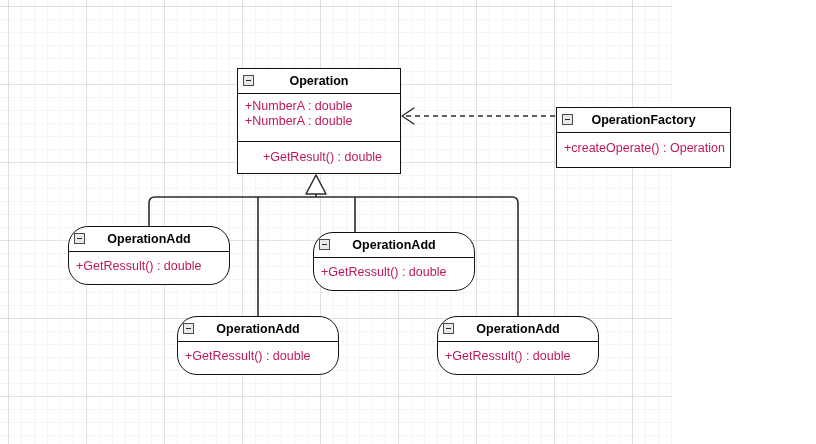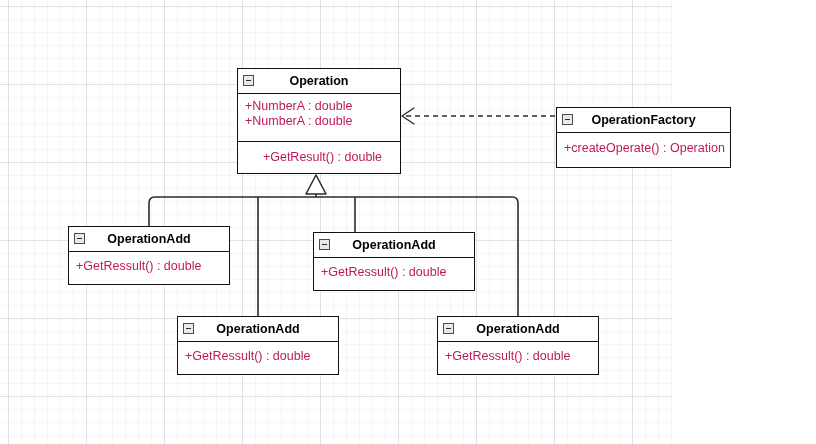--- a/index.html
+++ b/index.html
@@ -137,20 +137,21 @@
     margin-top: 22px;
   }
   #cls-factory .uml-compartment.ops {
     height: 33px;
     padding-top: 8px;
   }
 
   .cls-sub {
     width: 162px;
     height: 59px;
+    border-radius: 20px;
   }
   .cls-sub .uml-compartment.ops {
     height: 31px;
     padding-top: 7px;
   }
 
   #cls-add-1 { left: 68px;  top: 226px; }
   #cls-add-2 { left: 313px; top: 232px; }
   #cls-add-3 { left: 177px; top: 316px; }
   #cls-add-4 { left: 437px; top: 316px; }

